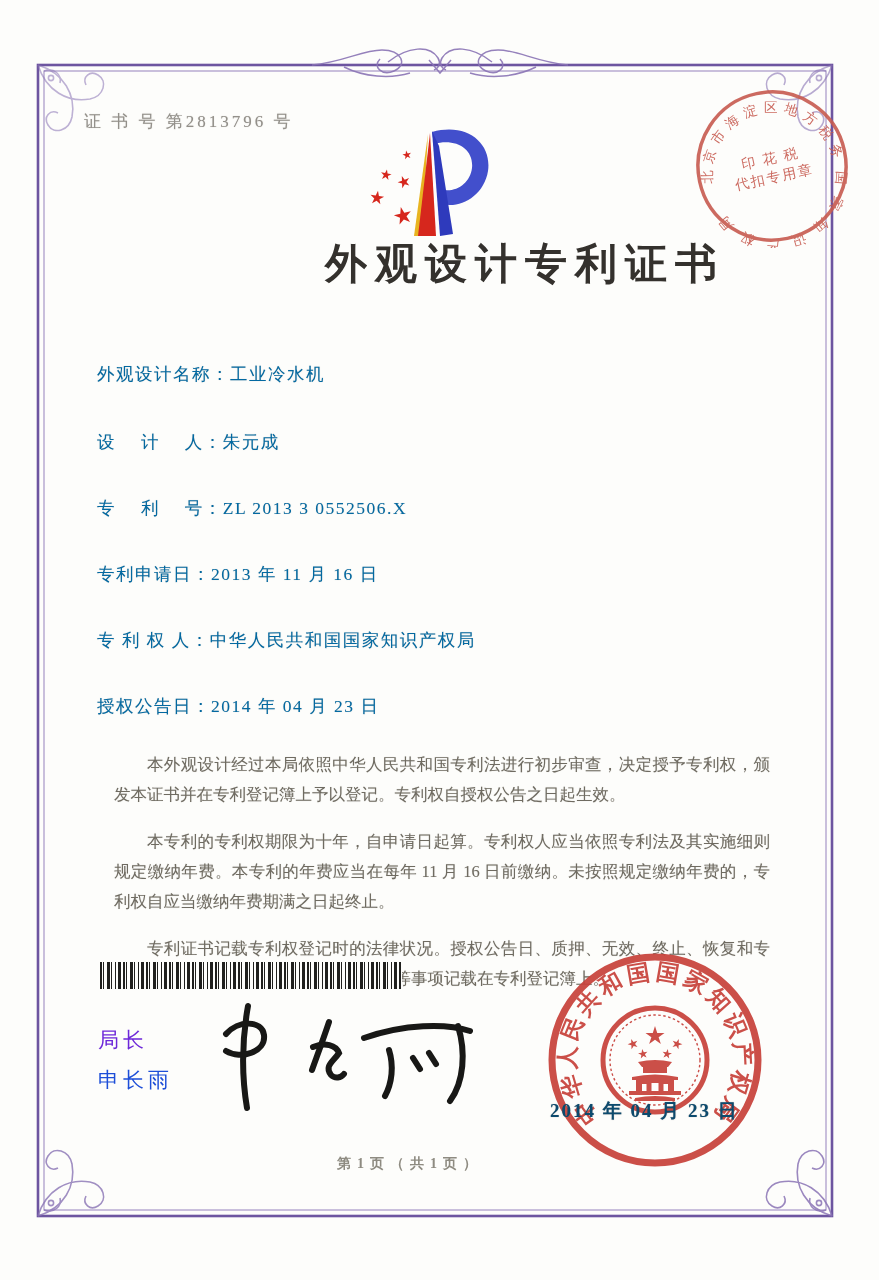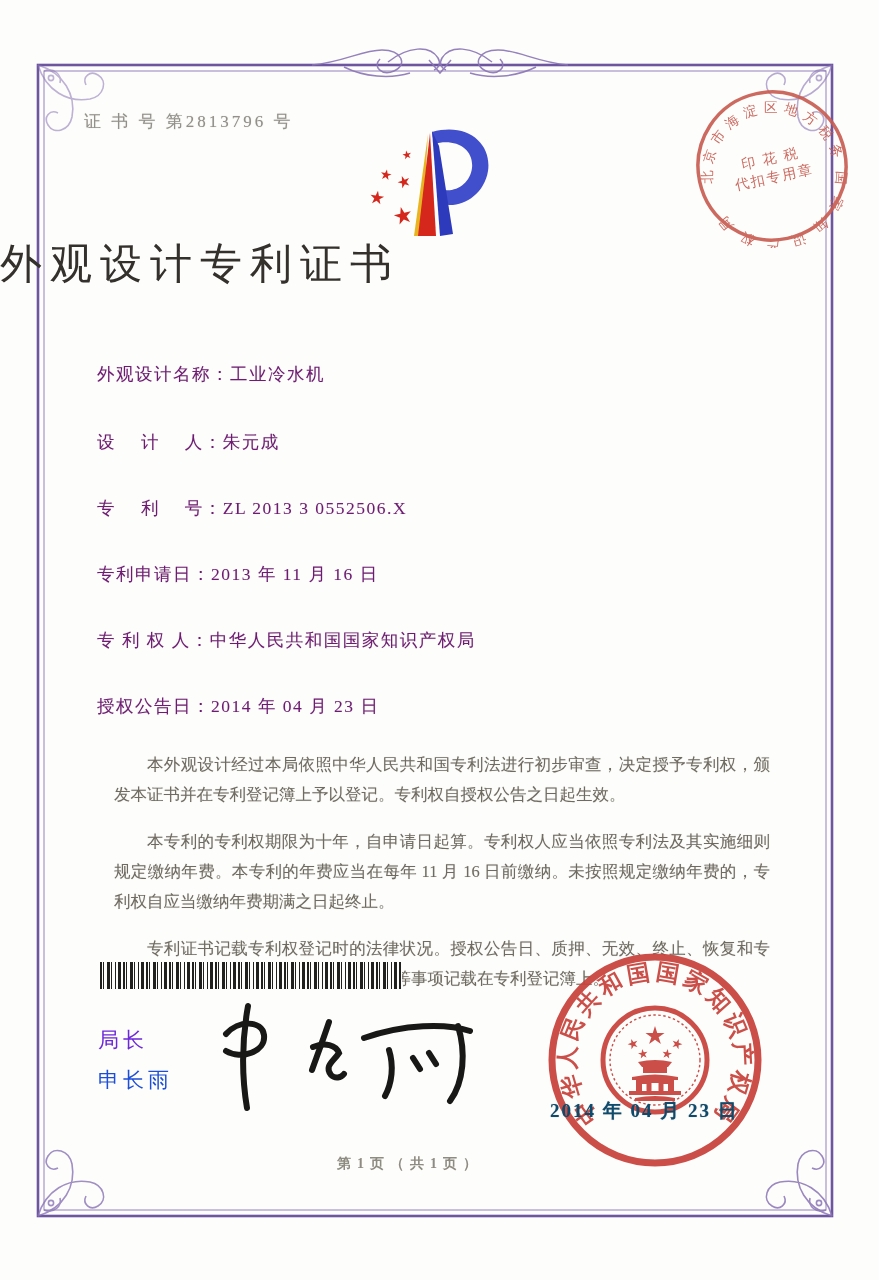--- a/index.html
+++ b/index.html
@@ -9,25 +9,25 @@
     font-family:"Liberation Serif","DejaVu Serif",serif;
     padding-left:35px;
   }
   .abs{position:absolute;}
   #frame-svg{position:absolute;left:0;top:0;width:879px;height:1280px;pointer-events:none;}
   #cert-no{
     left:84px;top:110px;font-size:17px;letter-spacing:3px;color:#93908a;
     text-shadow:0 0 1px rgba(150,147,140,.45);
   }
   #title{
-    left:0;top:236px;width:725px;text-align:left;
-    font-size:42px;font-weight:400;letter-spacing:8px;color:#34312d;
+    left:0;top:236px;width:725px;text-align:right;
+    font-size:42px;font-weight:700;letter-spacing:8px;color:#34312d;
   }
   .field-row{
-    left:97px;font-size:17.5px;color:#701a75;letter-spacing:1.5px;white-space:pre;
+    left:97px;font-size:17.5px;color:#0369a1;letter-spacing:1.5px;white-space:pre;
     text-shadow:0 0 1px rgba(130,126,118,.35);
   }
   #body-text{
     left:97px;top:733px;width:690px;font-size:16.5px;line-height:30px;
     color:#6f6b61;text-align:justify;text-shadow:0 0 1px rgba(120,116,108,.3);
   }
   #body-text p{margin:17px;text-indent:2em;}
   #barcode{
     left:100px;top:962px;width:302px;height:27px;
     background:repeating-linear-gradient(90deg,

